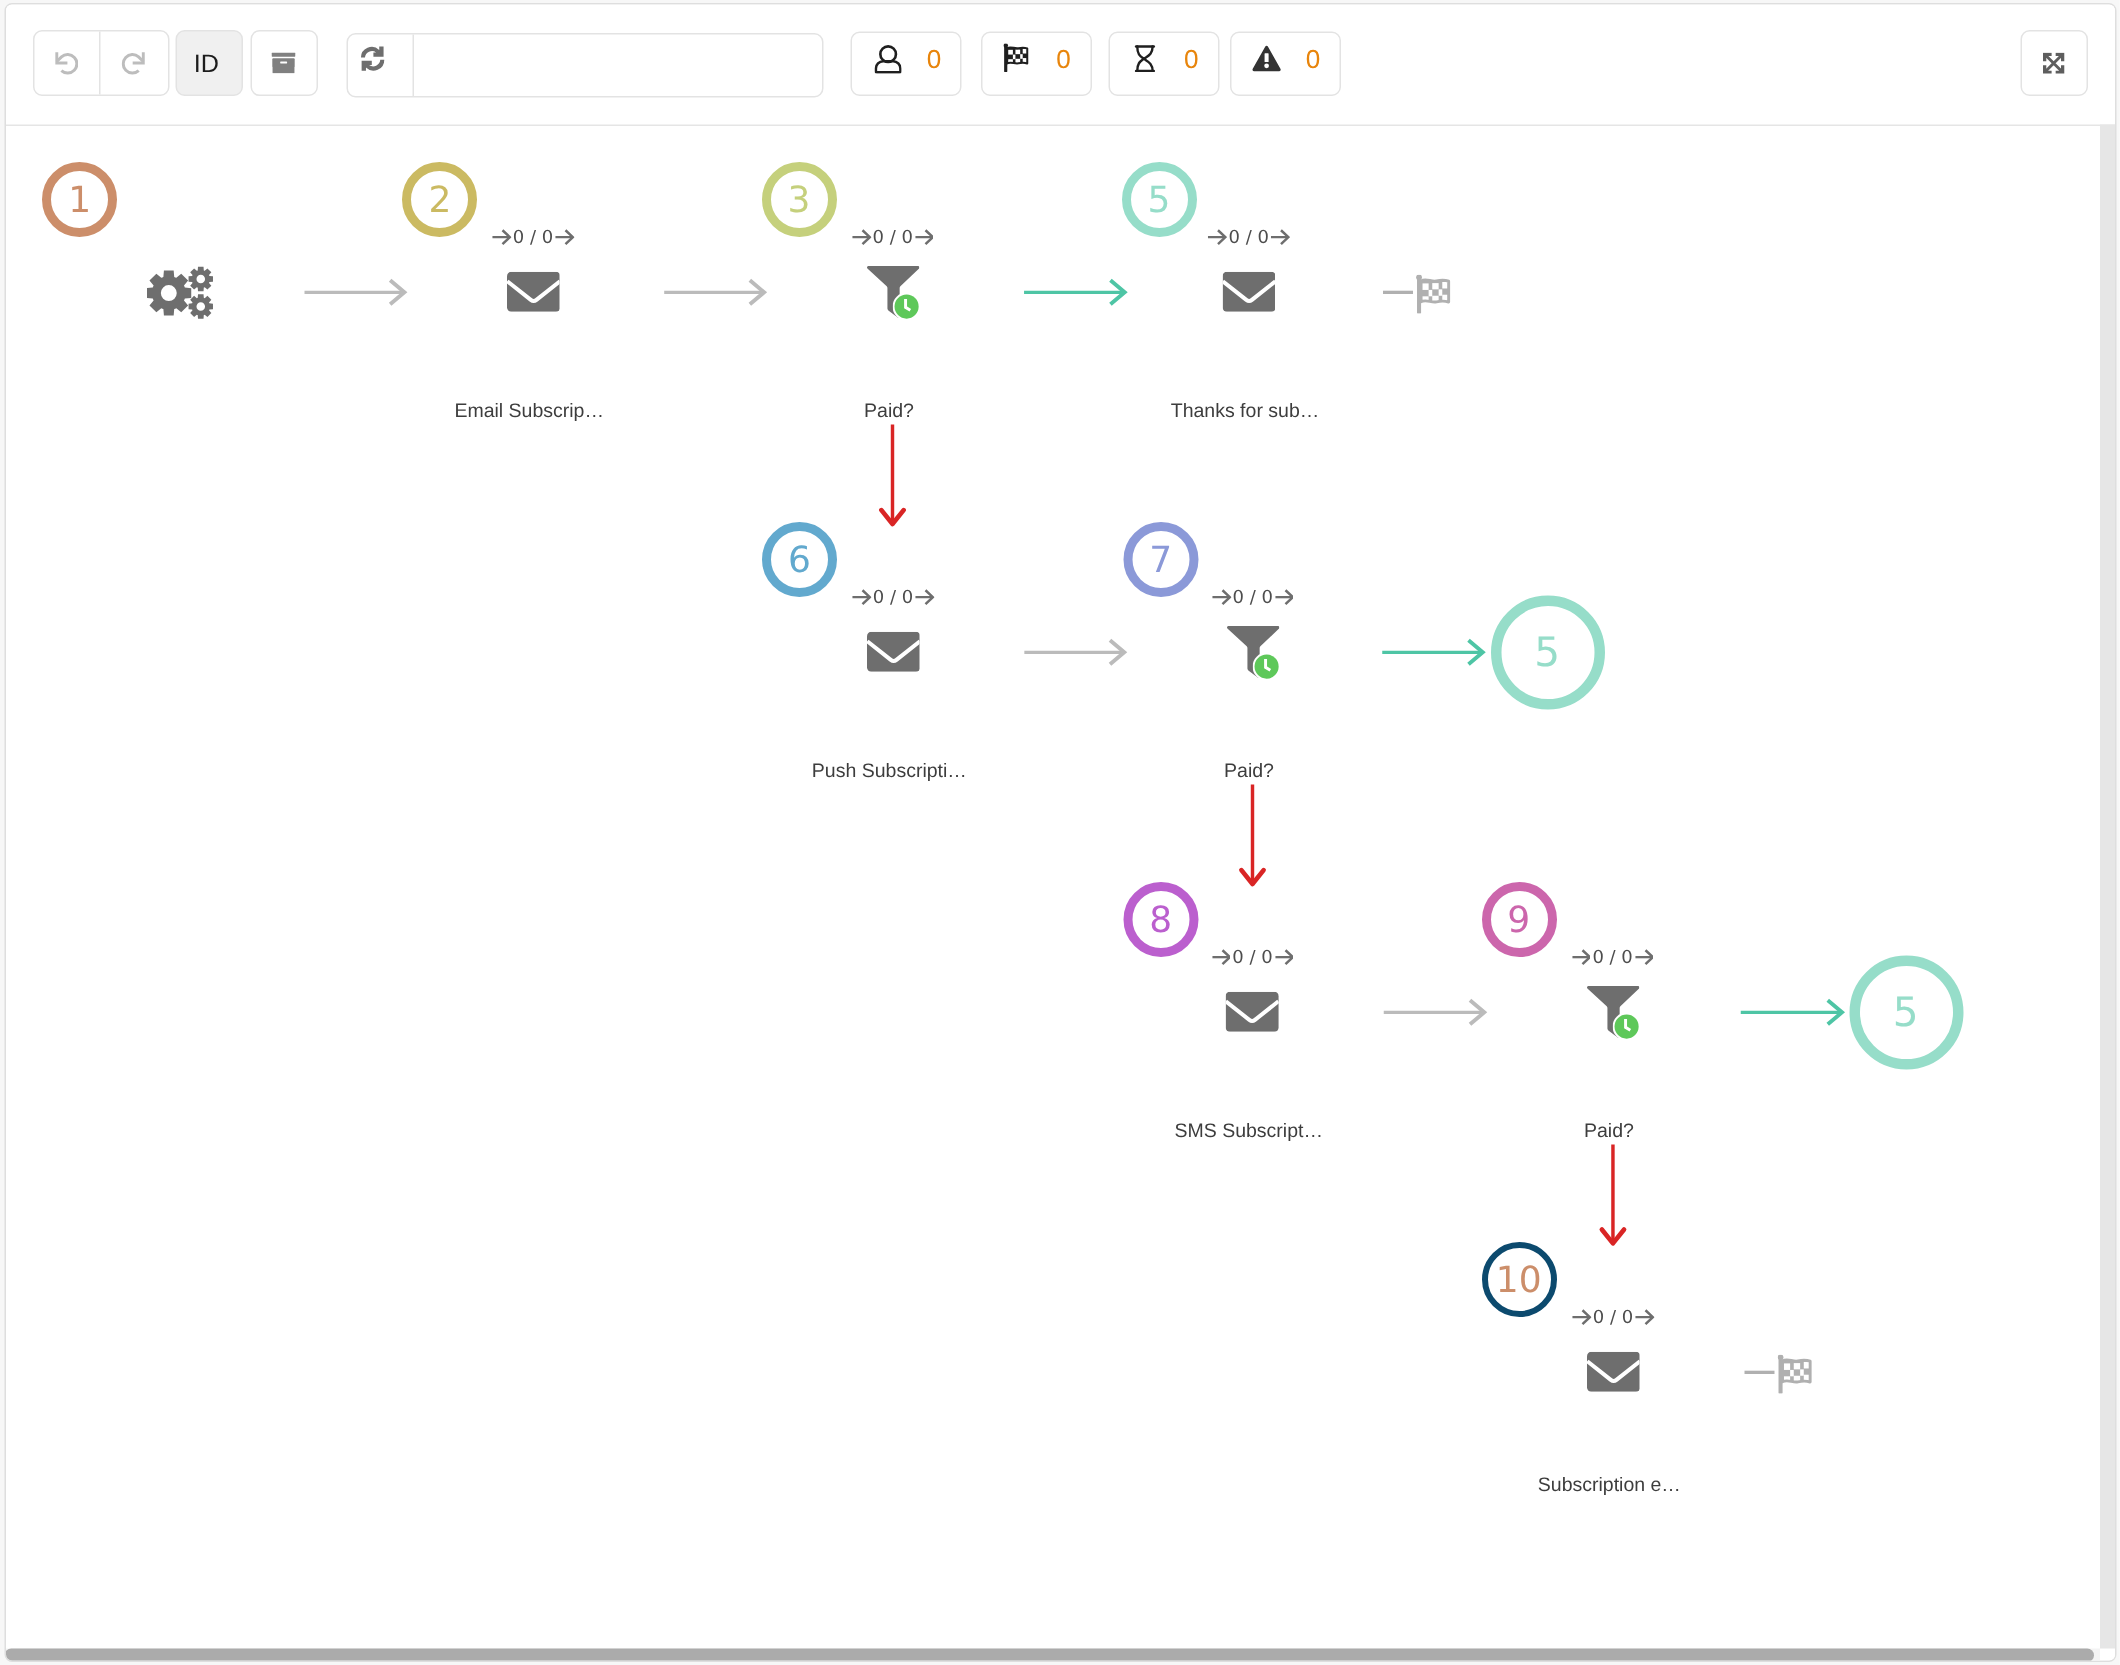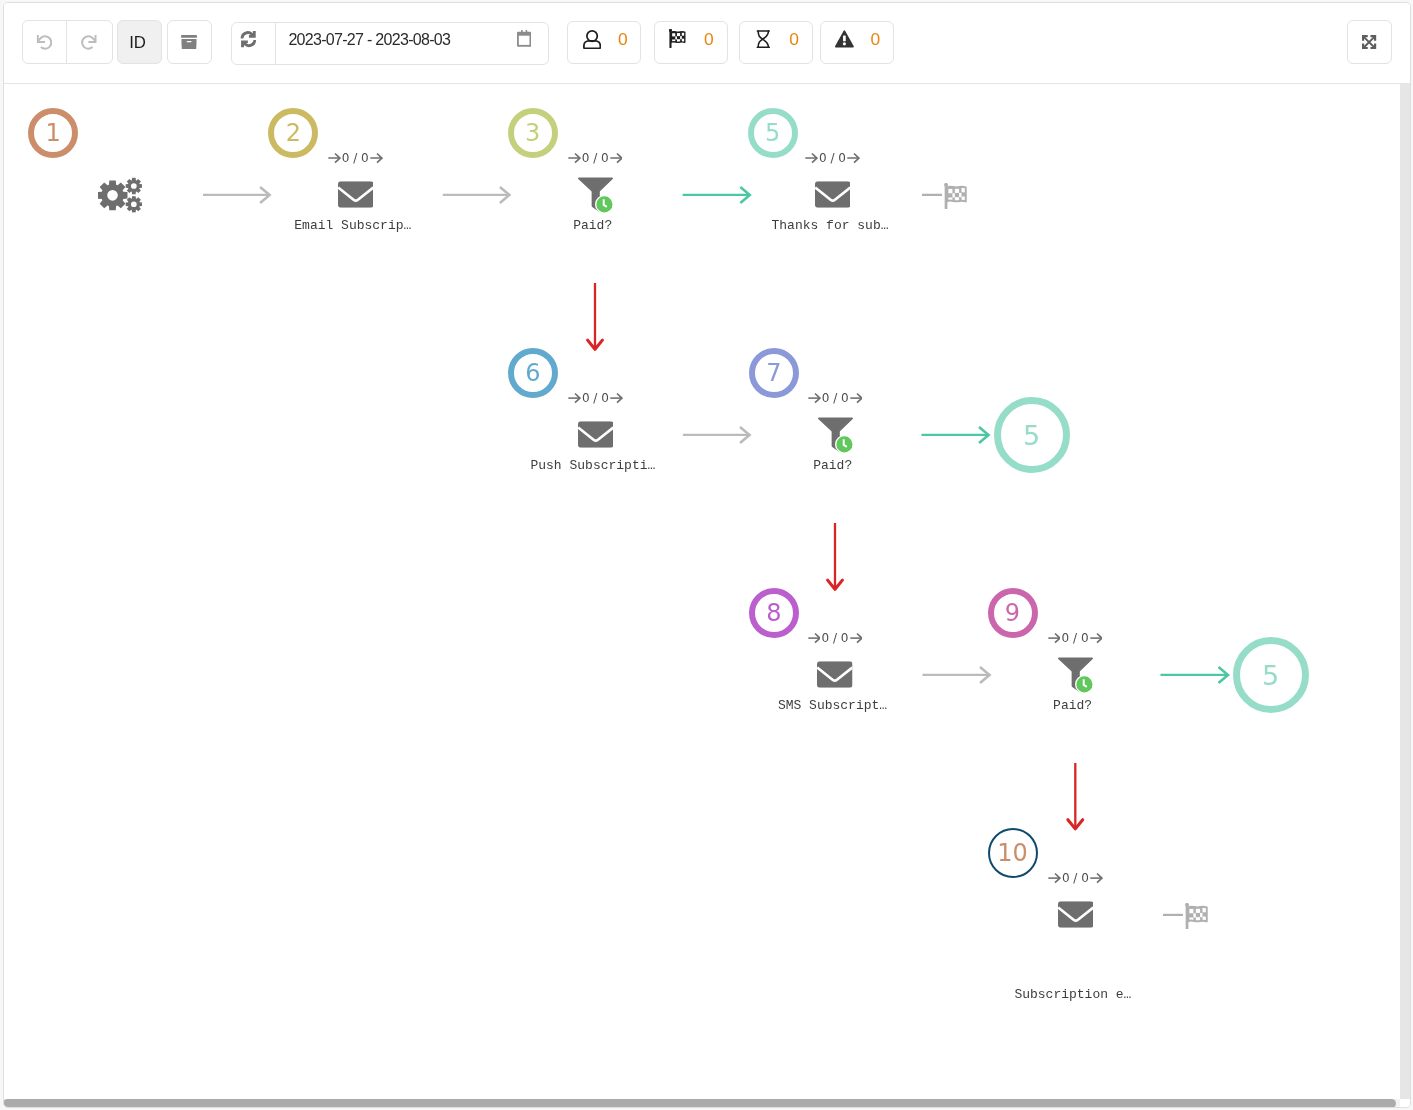--- a/index.html
+++ b/index.html
@@ -8,21 +8,21 @@
   .wrap{position:absolute;left:3px;top:2px;width:1408px;height:1106px;border:1px solid #dedede;border-radius:5px;background:#fff;box-sizing:border-box;overflow:hidden;}
   .toolbar{position:absolute;left:0;top:0;width:100%;height:81px;border-bottom:1px solid #e5e5e5;box-sizing:border-box;background:#fff;}
   .tb-btn{position:absolute;box-sizing:border-box;background:#fff;border:1px solid #e3e3e3;display:flex;align-items:center;justify-content:center;}
   .tb-btn.active{background:#f0f0f0;}
   .tb-group{position:absolute;box-sizing:border-box;border:1px solid #e3e3e3;border-radius:6px;display:flex;background:#fff;}
   .tb-group > div{display:flex;align-items:center;justify-content:center;box-sizing:border-box;}
   .canvas{position:absolute;left:0;top:81px;right:0;bottom:0;background:#fff;overflow:hidden;}
   .node{position:absolute;}
   .ncircle{position:absolute;border-radius:50%;box-sizing:border-box;display:flex;align-items:center;justify-content:center;font-family:"DejaVu Sans",sans-serif;font-size:24px;line-height:1;}
   .nstat{position:absolute;font-family:"DejaVu Sans",sans-serif;font-size:12px;color:#4d4d4d;white-space:nowrap;display:flex;align-items:center;}
-  .nlabel{position:absolute;font-family:Liberation Mono, monospace;font-size:13px;color:#3d3d3d;white-space:nowrap;text-align:center;}
+  .nlabel{position:absolute;font-family:Liberation Sans, sans-serif;font-size:13px;color:#3d3d3d;white-space:nowrap;text-align:center;margin-top:48px;}
   .nicon{position:absolute;}
   .vscroll{position:absolute;left:1396px;top:80px;height:1016px;width:10px;background:#e6e6e6;}
   .hscroll{position:absolute;left:-1px;top:1096px;width:1397px;height:9px;background:#f3f3f3;}
   .hthumb{position:absolute;left:0;top:0;height:9px;width:1393px;border-radius:5px;background:#ababab;}
   .mval{position:absolute;top:9.3px;font-family:"Liberation Sans",sans-serif;font-size:17.4px;line-height:1;color:#e8850c;}
 </style>
 </head>
 <body>
 
 <svg width="0" height="0" style="position:absolute">
@@ -61,29 +61,20 @@
         <rect x="0.7" y="4.0" width="14.6" height="9.9" rx="0.45" fill="#808080"></rect>
         <rect x="5.8" y="6.0" width="4.6" height="1.3" rx="0.3" fill="#fff"></rect>
       </svg>
     </div>
 
     <div class="tb-group" style="left:226.9px;top:18.6px;width:318px;height:43px;border-radius:6px;">
       <div style="width:44px;height:41px;border-right:1px solid #e3e3e3;position:relative;">
         <svg width="18.8" height="18.3" viewBox="0 0 24 24" style="position:absolute;left:7.3px;top:7.6px;">
           <path d="M1.8 11.0 A9.4 9.4 0 0 1 17.8 4.3 L17.8 1.4 L21.6 1.4 L21.6 10.3 L12.7 10.3 L12.7 6.5 L15.1 6.5 A6.2 6.2 0 0 0 5.3 11.0 Z" fill="#6e6e6e"></path>
           <path d="M22.2 13.0 A9.4 9.4 0 0 1 6.2 19.7 L6.2 22.6 L2.4 22.6 L2.4 13.7 L11.3 13.7 L11.3 17.5 L8.9 17.5 A6.2 6.2 0 0 0 18.7 13.0 Z" fill="#6e6e6e"></path>
-        </svg>
-      </div>
-      <div style="flex:1;position:relative;justify-content:flex-start;">
-        <span style="font-size:16px;letter-spacing:-0.7px;color:#2a2a2a;margin-left:12.5px;position:relative;top:-3.5px;">2023-07-27 - 2023-08-03</span>
-        <svg width="14.3" height="16.7" viewBox="0 0 17.5 20.5" style="position:absolute;left:241.3px;top:7.5px;">
-          <rect x="5.0" y="0.0" width="1.9" height="4.0" fill="#8c8c8c"></rect>
-          <rect x="10.6" y="0.0" width="1.9" height="4.0" fill="#8c8c8c"></rect>
-          <path d="M1.2 2.2 H16.3 A1.2 1.2 0 0 1 17.5 3.4 V19.3 A1.2 1.2 0 0 1 16.3 20.5 H1.2 A1.2 1.2 0 0 1 0 19.3 V3.4 A1.2 1.2 0 0 1 1.2 2.2 Z" fill="#8c8c8c"></path>
-          <rect x="2.2" y="7.0" width="13.1" height="11.3" fill="#ffffff"></rect>
         </svg>
       </div>
     </div>
 
     <div class="tb-btn" style="left:563.4px;top:18.2px;width:74px;height:43px;border-radius:6px;position:absolute;display:block;">
       <svg width="18.2" height="19.2" viewBox="0 0 18.2 19.2" style="position:absolute;left:14.9px;top:7.4px;">
         <circle cx="9.1" cy="6.1" r="5.2" fill="none" stroke="#1f1f1f" stroke-width="1.75"></circle>
         <path d="M0.9 17.5 v-1.8 a4.9 4.9 0 0 1 4.9 -4.9 h6.6 a4.9 4.9 0 0 1 4.9 4.9 v1.8 a0.8 0.8 0 0 1 -0.8 0.8 H1.7 a0.8 0.8 0 0 1 -0.8 -0.8 z" fill="none" stroke="#1f1f1f" stroke-width="1.75" stroke-linejoin="round"></path>
       </svg>
       <span class="mval" style="left:49.5px;">0</span>
@@ -400,38 +391,38 @@
           </div>
           <svg class="nicon" width="35" height="35" viewBox="0 0 36 36" style="left:1053.6px;top:572.9px;">
             <use href="#sym-funnel"></use>
           </svg>
           <svg class="nicon" width="18.8" height="18.8" viewBox="0 0 22 22" style="left:1070.6999999999998px;top:591.4px;">
             <use href="#sym-clock"></use>
           </svg>
           <div class="nlabel" style="left:983.5999999999999px;top:614.1px;width:170px;line-height:15px;"><span>Paid?</span></div>
         </div>
         <div class="node" style="left:0;top:0;">
-          <div class="ncircle" style="left:983.5px;top:743.6px;width:50px;height:50px;border:2px solid #0c4a6e;color:#cc8e6a;">
+          <div class="ncircle" style="left:983.5px;top:743.6px;width:50px;height:50px;border:4px solid #0c4a6e;color:#cc8e6a;">
             <span>10</span>
           </div>
           <div class="nstat" style="left:1031.4px;top:788.3000000000001px;width:80px;height:12px;justify-content:center;">
             <svg width="12.6" height="12" viewBox="0 0 12.6 12" style="flex:0 0 auto;">
               <path d="M0.3 6.1 H11.0" stroke="#6e6e6e" stroke-width="1.55" fill="none"></path>
               <path d="M7.0 1.5 L11.9 6.1 L7.0 10.7" stroke="#6e6e6e" stroke-width="1.65" fill="none" stroke-linecap="butt" stroke-linejoin="miter"></path>
             </svg>
             <span style="margin:0 1.2px;">0 / 0</span>
             <svg width="12.6" height="12" viewBox="0 0 12.6 12" style="flex:0 0 auto;">
               <path d="M0.3 6.1 H11.0" stroke="#6e6e6e" stroke-width="1.55" fill="none"></path>
               <path d="M7.0 1.5 L11.9 6.1 L7.0 10.7" stroke="#6e6e6e" stroke-width="1.65" fill="none" stroke-linecap="butt" stroke-linejoin="miter"></path>
             </svg>
           </div>
           <svg class="nicon" width="35.5" height="27" viewBox="0 0 36 27" style="left:1053.65px;top:817.1px;">
             <use href="#sym-envelope"></use>
           </svg>
-          <div class="nlabel" style="left:983.9000000000001px;top:903px;width:170px;line-height:15px;"><span>Subscription e…</span></div>
+          <div class="nlabel" style="left:983.9000000000001px;top:850px;width:170px;line-height:15px;"><span>Subscription e…</span></div>
         </div>
         <div class="ncircle" style="left:989.5px;top:313px;width:76px;height:76px;border:7px solid #96ddc9;color:#96ddc9;font-size:27px;">
           <span>5</span>
         </div>
         <div class="ncircle" style="left:1228.5px;top:553px;width:76px;height:76px;border:7px solid #96ddc9;color:#96ddc9;font-size:27px;">
           <span>5</span>
         </div>
       </div>
   </div>
   <div class="vscroll"></div>

